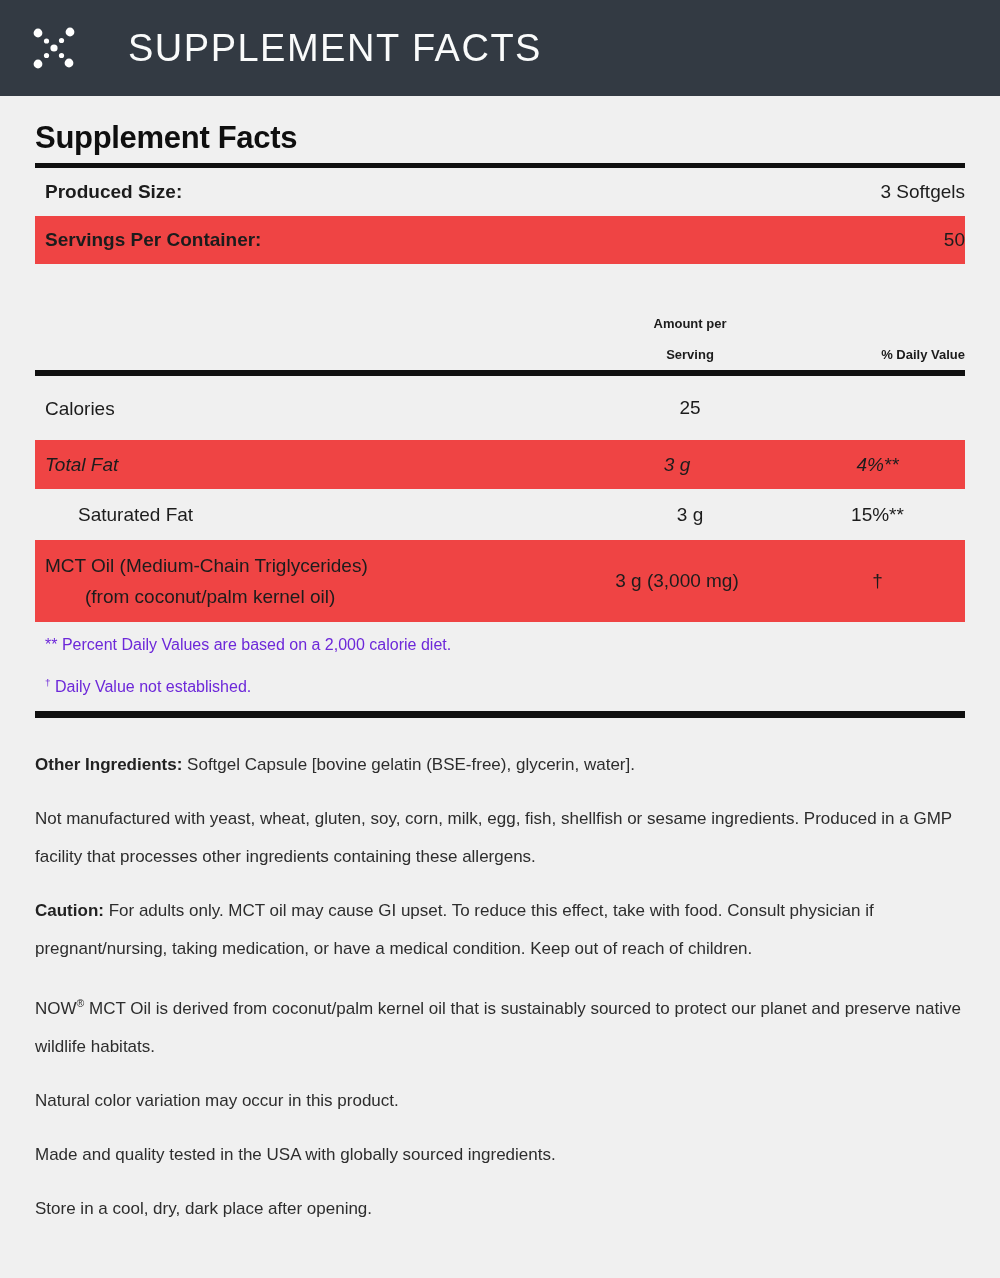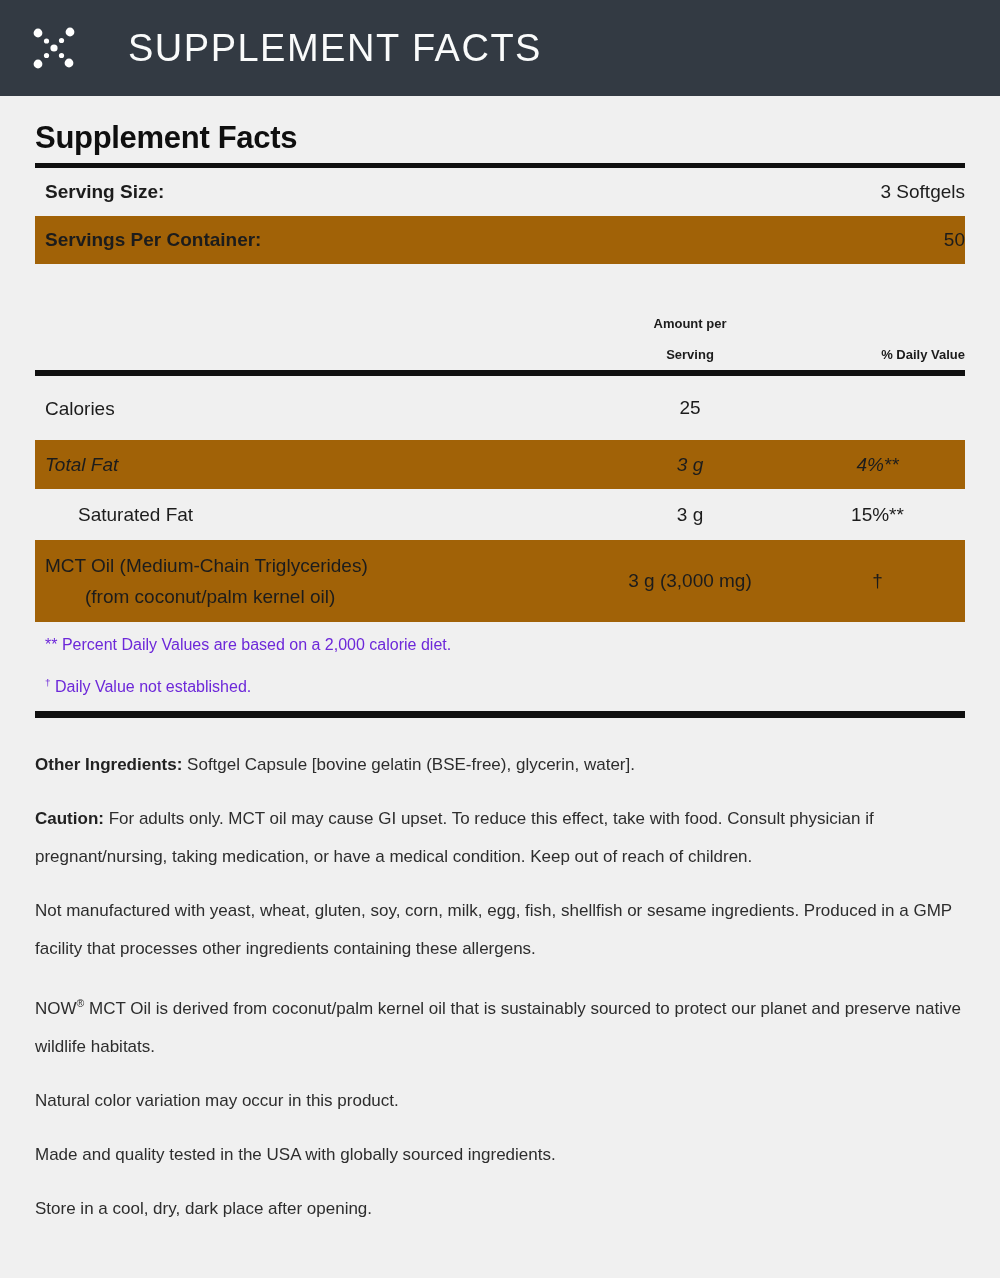--- a/index.html
+++ b/index.html
@@ -44,21 +44,21 @@
 
   .srow {
     display:flex;
     align-items:center;
     height:48px;
     padding-left:10px;
     font-size:19px;
   }
   .srow .slabel { flex:1; font-weight:600; }
   .srow .svalue { width:375px; padding-left:90px; text-align:right; }
-  .white { background:#a16207; }
+  .white { background:#ef4444;gap:13px; }
 
   .colheaders {
     margin-top:44px;
     display:flex;
     align-items:flex-end;
     font-size:13px;
     font-weight:700;
     line-height:31px;
   }
   .c-spacer { flex:1; }
@@ -120,21 +120,21 @@
   </svg>
   <span class="topbar-title">SUPPLEMENT FACTS</span>
 </header>
 
 <main class="content">
 
   <h1 class="panel-heading">Supplement Facts</h1>
   <div class="rule rule-a"></div>
 
   <div class="srow">
-    <span class="slabel">Serving Size:</span>
+    <span class="slabel">Produced Size:</span>
     <span class="svalue">3 Softgels</span>
   </div>
   <div class="srow white">
     <span class="slabel">Servings Per Container:</span>
     <span class="svalue">50</span>
   </div>
 
   <div class="colheaders">
     <div class="c-spacer"></div>
     <div class="c-amount">
@@ -173,19 +173,19 @@
   </div>
 
   <div class="footnote footnote-1">** Percent Daily Values are based on a 2,000 calorie diet.</div>
   <div class="footnote footnote-2"><sup>†</sup><span> Daily Value not established.</span></div>
 
   <div class="rule rule-c"></div>
 </main>
 
 <section class="paras">
   <p><b>Other Ingredients:</b><span> Softgel Capsule [bovine gelatin (BSE-free), glycerin, water].</span></p>
+  <p><b></b><span>Not manufactured with yeast, wheat, gluten, soy, corn, milk, egg, fish, shellfish or sesame  ingredients. Produced in a GMP facility that processes other ingredients containing these allergens.</span></p>
   <p><b>Caution:</b><span> For adults only. MCT oil may cause GI upset. To reduce this effect, take with food. Consult physician if pregnant/nursing, taking medication, or have a medical condition. Keep out of reach of children.</span></p>
-  <p><b></b><span>Not manufactured with yeast, wheat, gluten, soy, corn, milk, egg, fish, shellfish or sesame  ingredients. Produced in a GMP facility that processes other ingredients containing these allergens.</span></p>
   <p><span>NOW</span><sup>®</sup><span> MCT Oil is derived from coconut/palm kernel oil that is sustainably sourced to protect our planet and preserve native wildlife habitats.</span></p>
   <p><b></b><span>Natural color variation may occur in this product.</span></p>
   <p><b></b><span>Made and quality tested in the USA with globally sourced ingredients.</span></p>
   <p><b></b><span>Store in a cool, dry, dark place after opening.</span></p>
 </section>
 
 </body></html>

